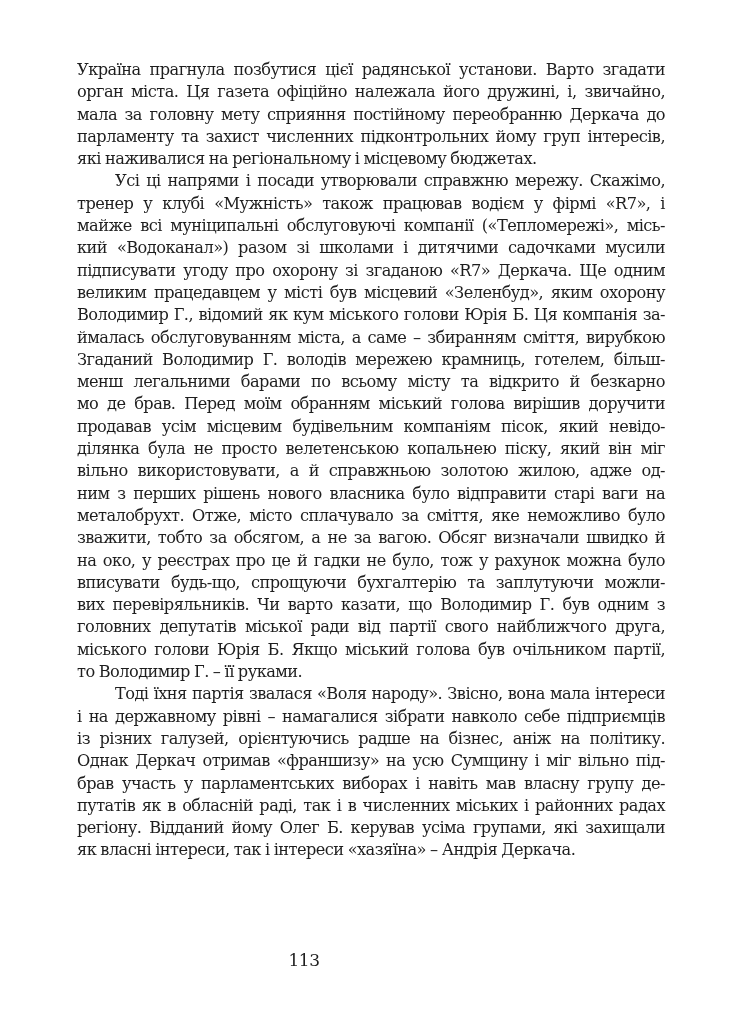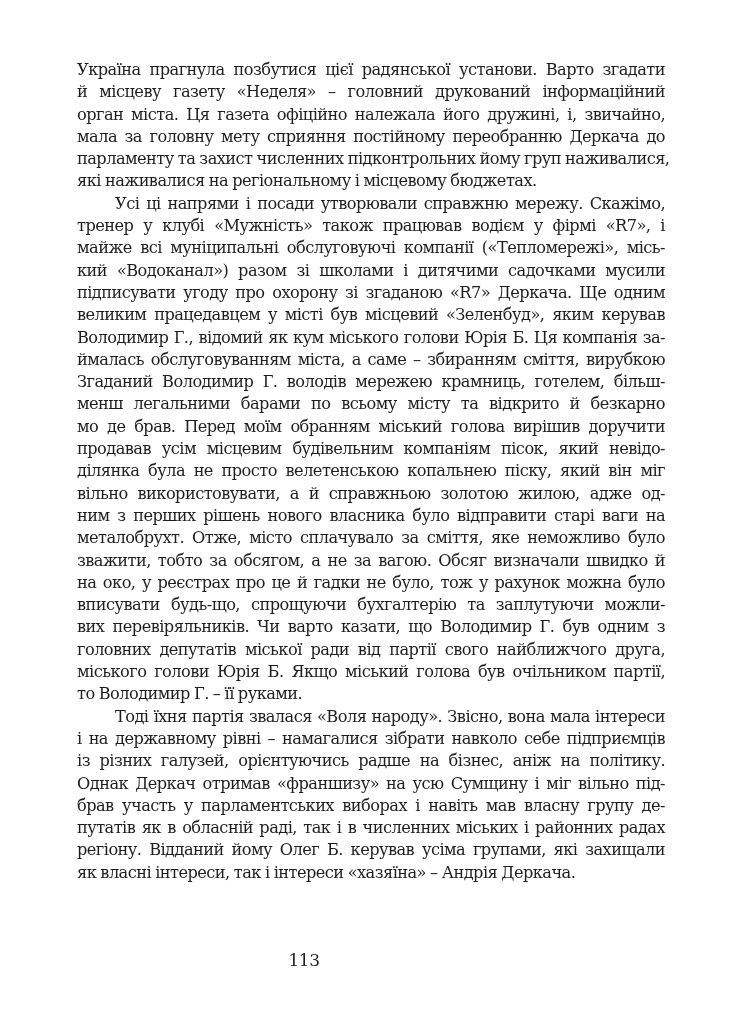--- a/index.html
+++ b/index.html
@@ -60,34 +60,33 @@
     }
   </style>
 </head>
 <body>
 
 <div class="page">
   <div class="text-block">
 
     <div>
       <span class="line">Україна прагнула позбутися цієї радянської установи. Варто згадати</span>
-      <span class="line">й місцеву газету «Неделя» – головний друкований інформаційний</span>
       <span class="line">орган міста. Ця газета офіційно належала його дружині, і, звичайно,</span>
       <span class="line">мала за головну мету сприяння постійному переобранню Деркача до</span>
-      <span class="line">парламенту та захист численних підконтрольних йому груп наживалися,</span>
+      <span class="line">парламенту та захист численних підконтрольних йому груп інтересів,</span>
       <span class="line last">які наживалися на регіональному і місцевому бюджетах.</span>
     </div>
 
     <div>
       <span class="line indent">Усі ці напрями і посади утворювали справжню мережу. Скажімо,</span>
       <span class="line">тренер у клубі «Мужність» також працював водієм у фірмі «R7», і</span>
       <span class="line">майже всі муніципальні обслуговуючі компанії («Тепломережі», місь-</span>
       <span class="line">кий «Водоканал») разом зі школами і дитячими садочками мусили</span>
       <span class="line">підписувати угоду про охорону зі згаданою «R7» Деркача. Ще одним</span>
-      <span class="line">великим працедавцем у місті був місцевий «Зеленбуд», яким керував</span>
+      <span class="line">великим працедавцем у місті був місцевий «Зеленбуд», яким охорону</span>
       <span class="line">Володимир Г., відомий як кум міського голови Юрія Б. Ця компанія за-</span>
       <span class="line">ймалась обслуговуванням міста, а саме – збиранням сміття, вирубкою</span>
       <span class="line">Згаданий Володимир Г. володів мережею крамниць, готелем, більш-</span>
       <span class="line">менш легальними барами по всьому місту та відкрито й безкарно</span>
       <span class="line">мо де брав. Перед моїм обранням міський голова вирішив доручити</span>
       <span class="line">продавав усім місцевим будівельним компаніям пісок, який невідо-</span>
       <span class="line">ділянка була не просто велетенською копальнею піску, який він міг</span>
       <span class="line">вільно використовувати, а й справжньою золотою жилою, адже од-</span>
       <span class="line">ним з перших рішень нового власника було відправити старі ваги на</span>
       <span class="line">металобрухт. Отже, місто сплачувало за сміття, яке неможливо було</span>

